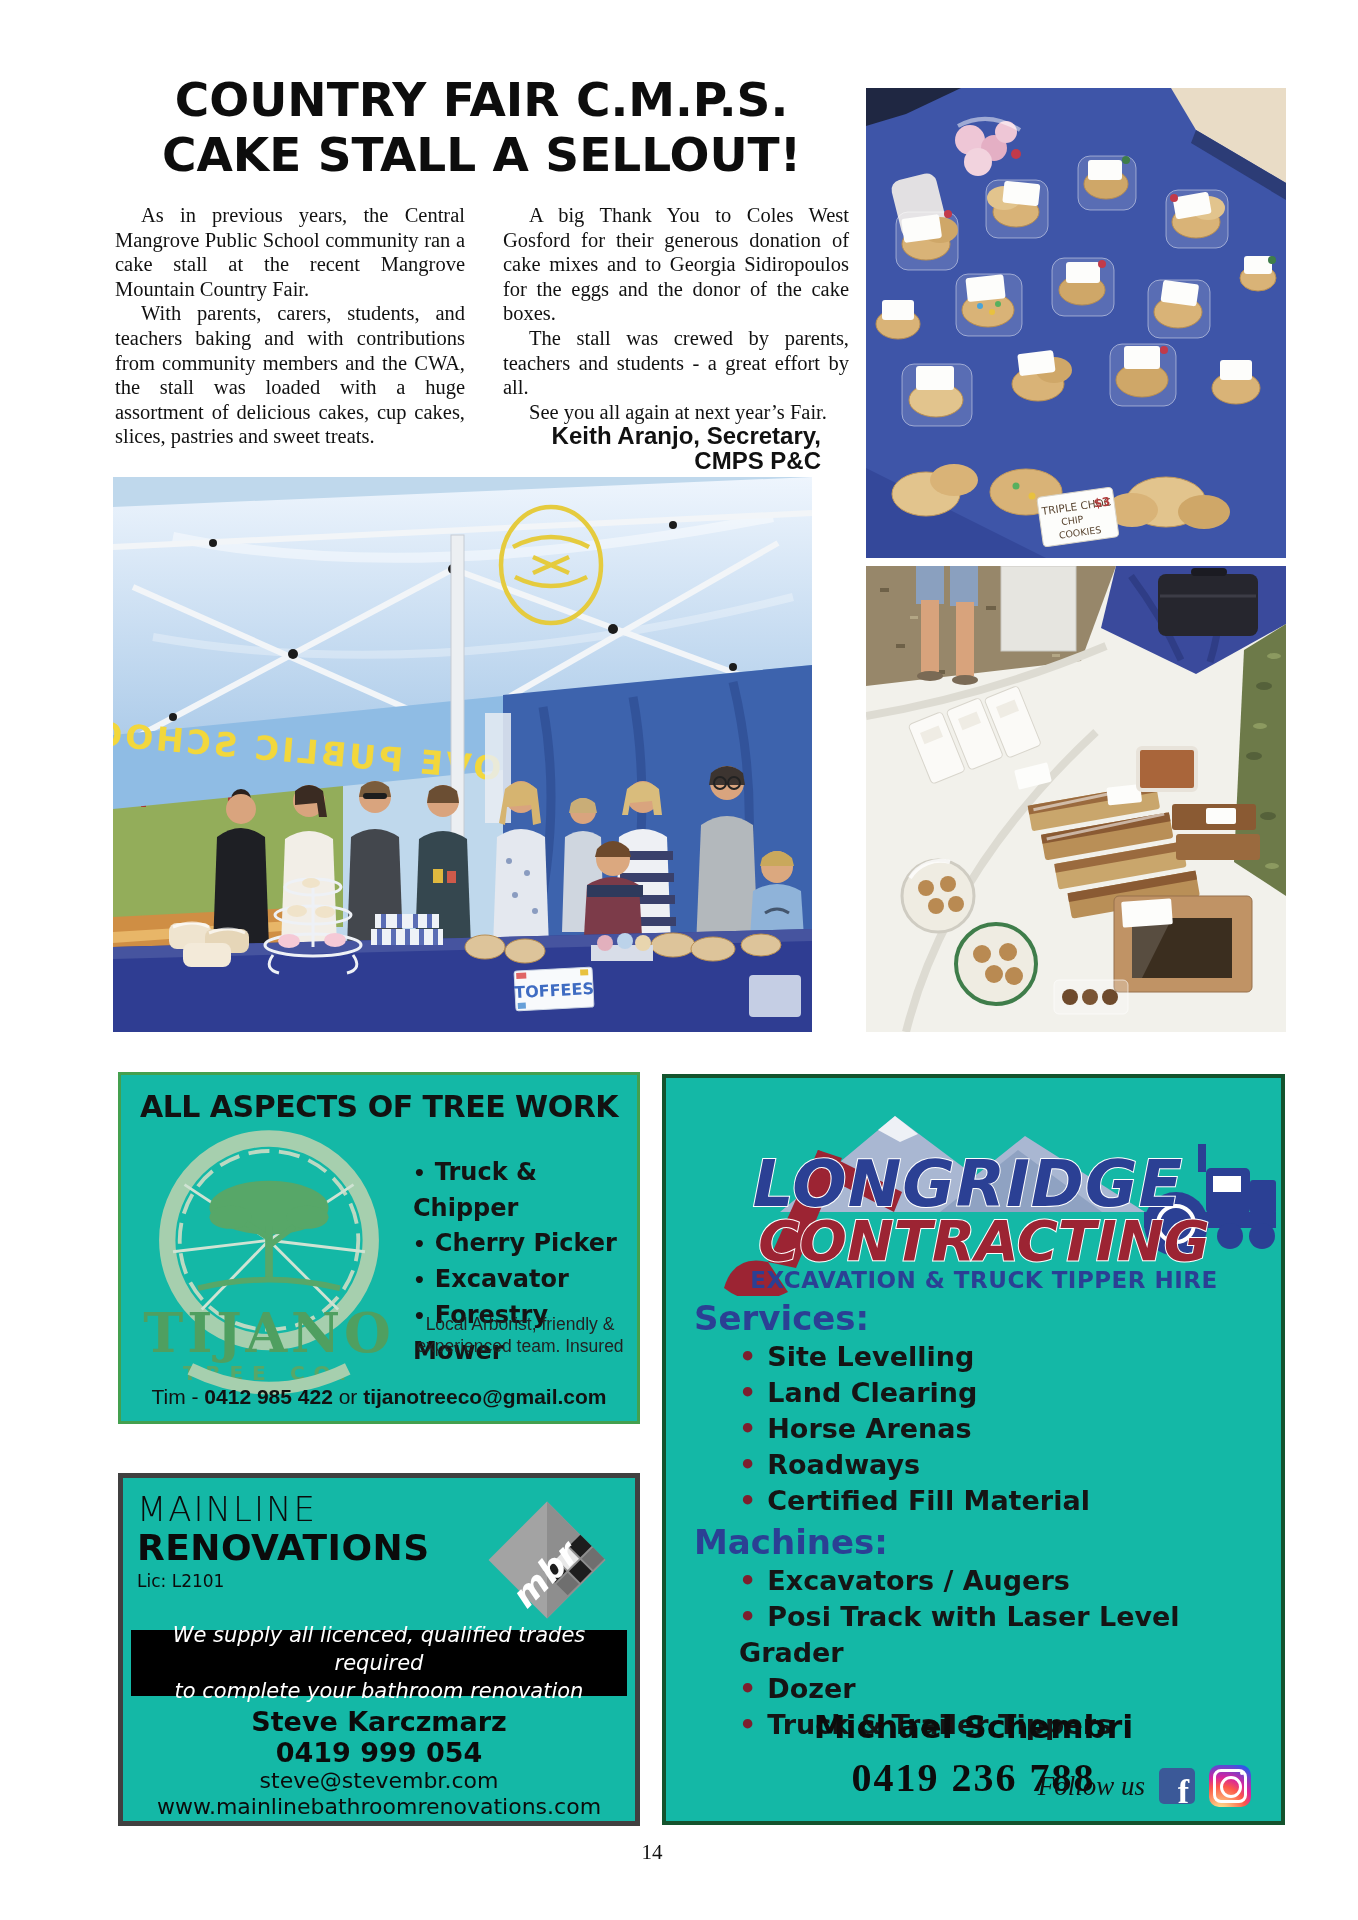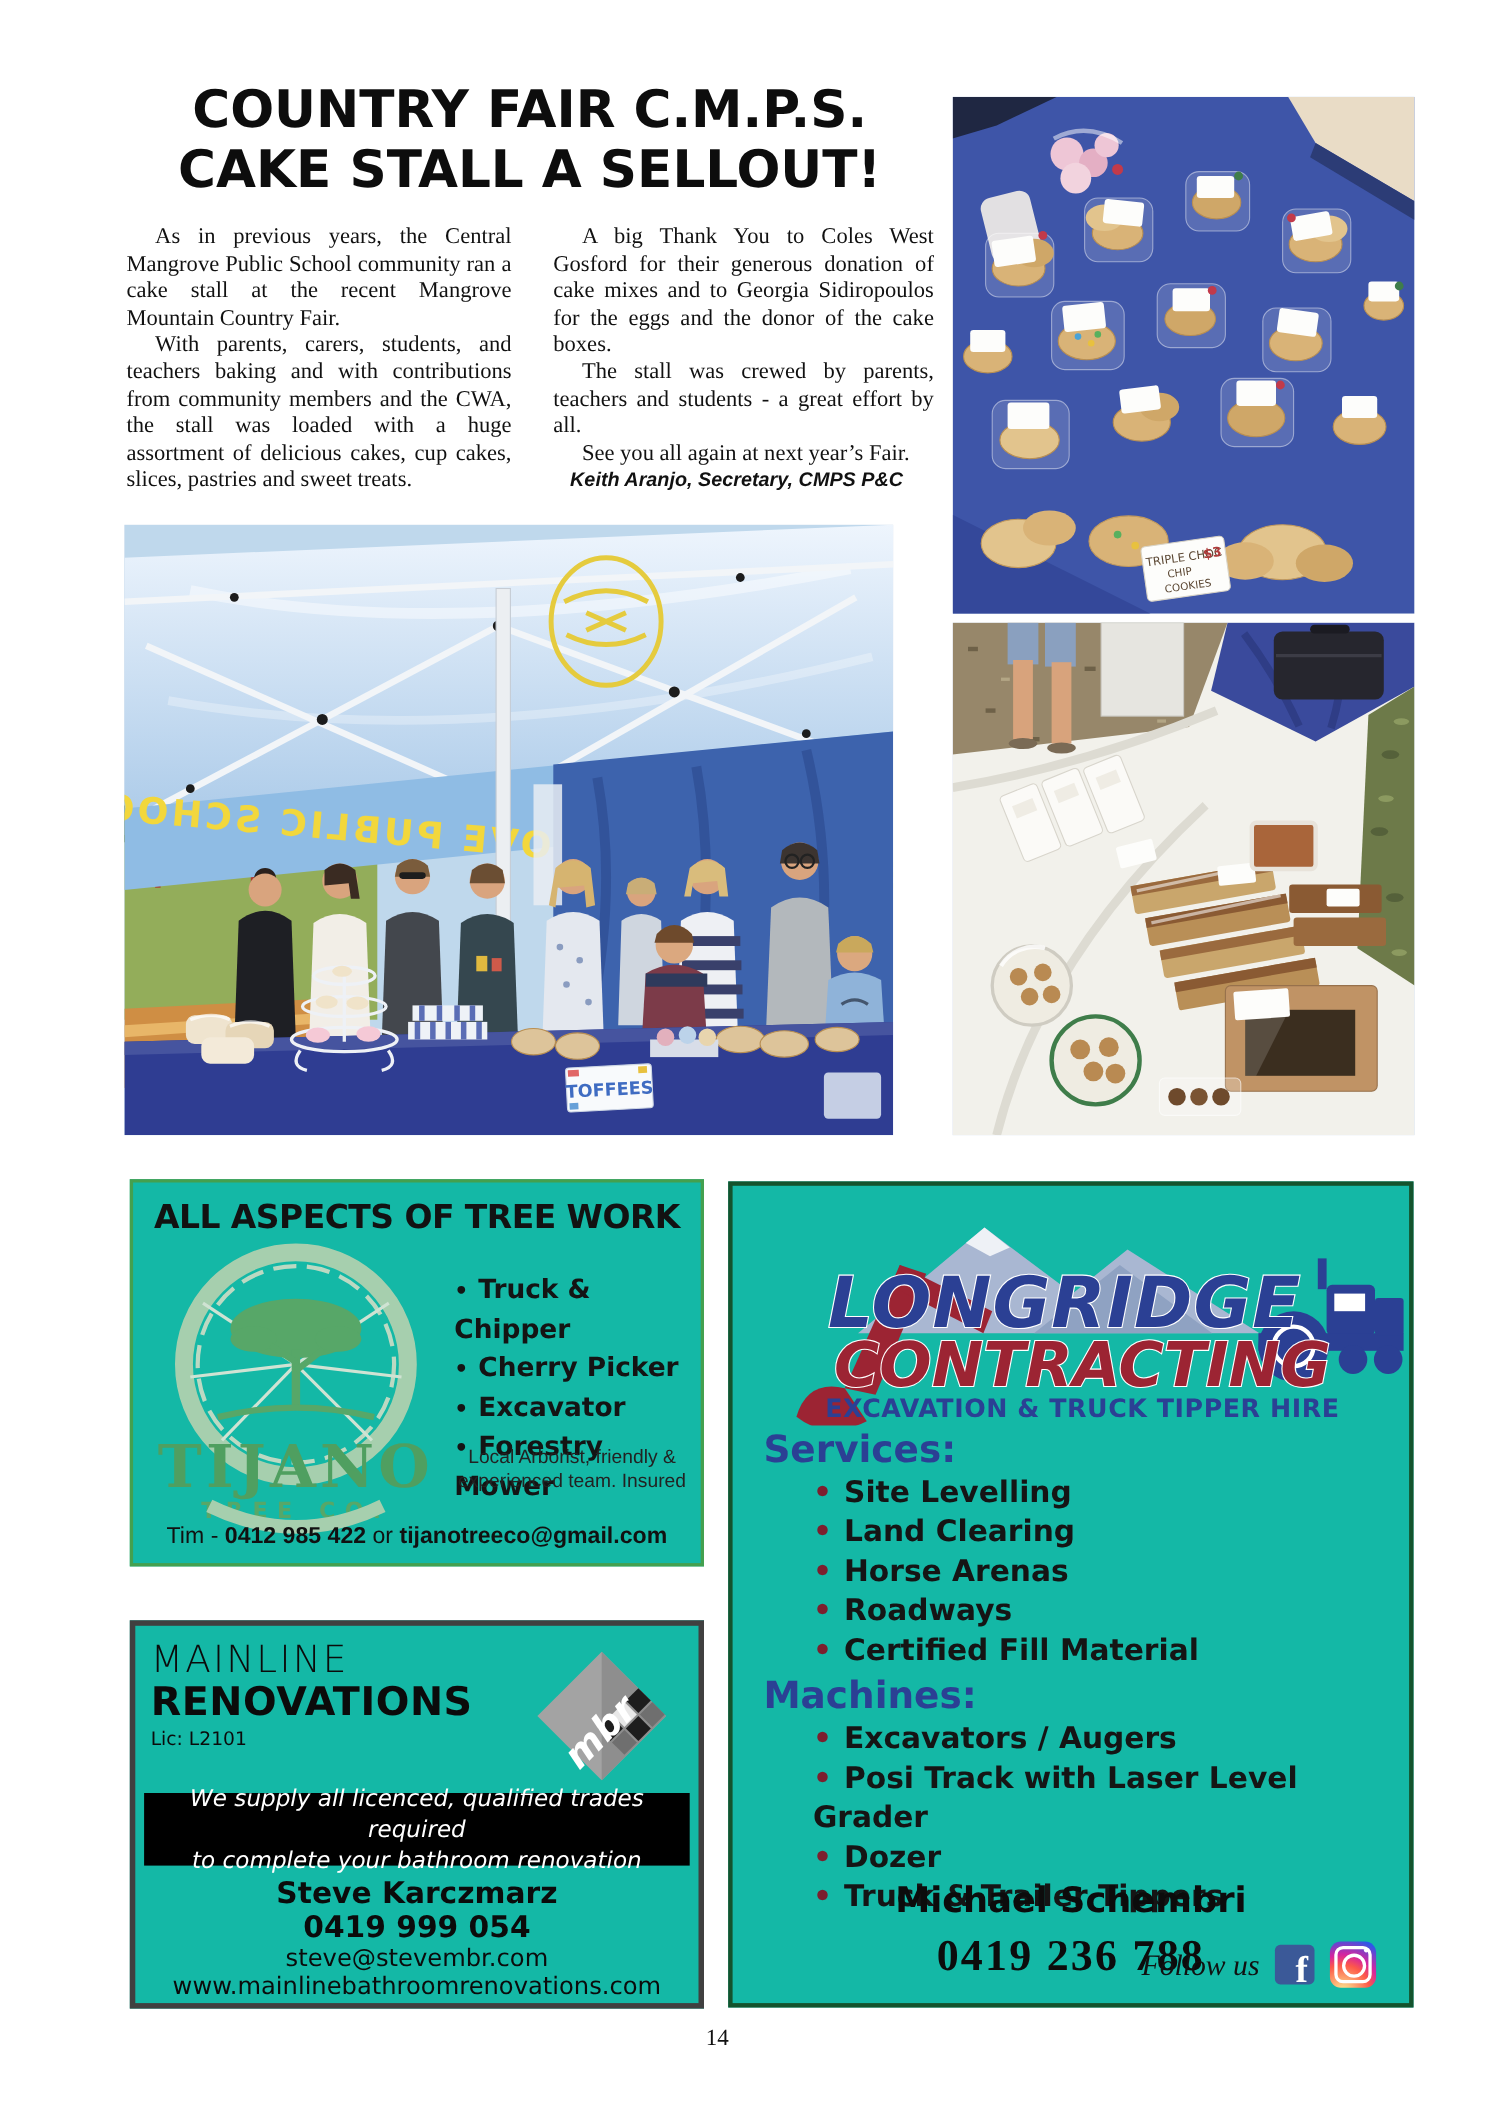--- a/index.html
+++ b/index.html
@@ -8,21 +8,21 @@
   
   .headline{position:absolute;left:115px;top:72px;width:733px;text-align:center;
             font-family:"DejaVu Sans", sans-serif;font-weight:bold;color:#0d0d0d;
             font-size:47px;line-height:55px;letter-spacing:0px;}
   
   .col{position:absolute;top:203px;font-size:20.5px;line-height:24.6px;text-align:justify;}
   .col p{margin:0;text-indent:26px;}
   .col1{left:115px;width:350px;}
   .col2{left:503px;width:346px;}
   .byline{text-indent:0 !important;text-align:right;padding-right:28px;
-          font-family:"Liberation Sans", sans-serif;font-style:italic;font-weight:bold;font-size:18px;}
+          font-family:"Liberation Sans", sans-serif;font-weight:bold;font-size:24px;}
   
   .photo{position:absolute;overflow:hidden;background:#d8e2ee;}
   .photo svg{display:block;width:100%;height:100%;}
   .photo-main{left:113px;top:477px;width:699px;height:555px;}
   .photo-cookies{left:866px;top:88px;width:420px;height:470px;}
   .photo-trays{left:866px;top:566px;width:420px;height:466px;}
   
   .ad{position:absolute;background:#14b8a6;box-sizing:border-box;}
   
   .ad-tijano{left:118px;top:1072px;width:522px;height:352px;border:3px solid #44a04f;}

